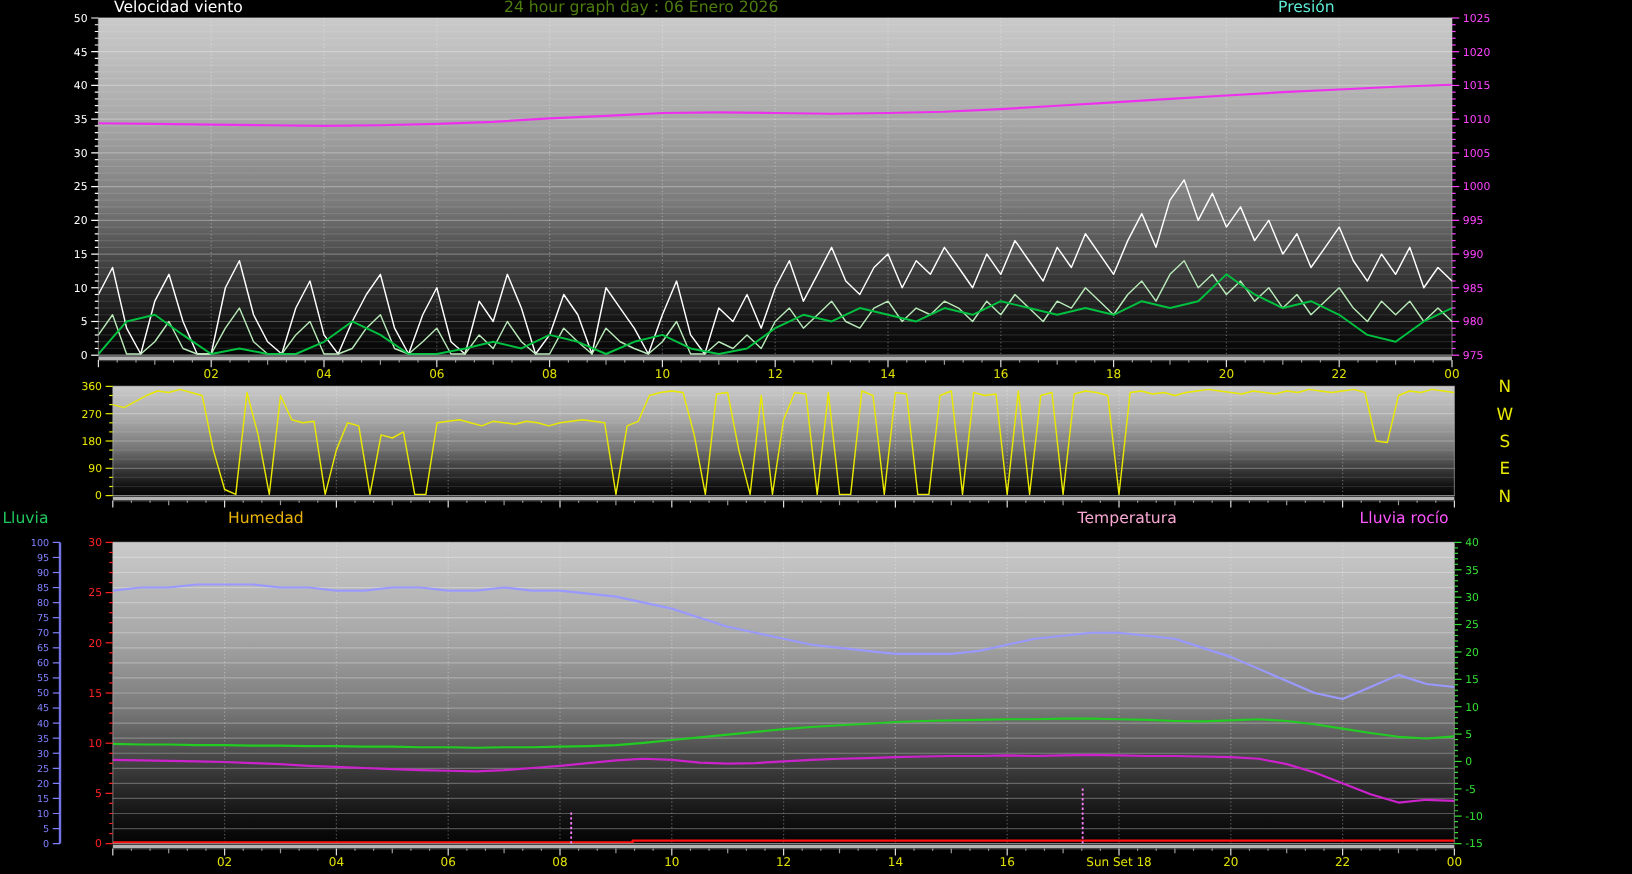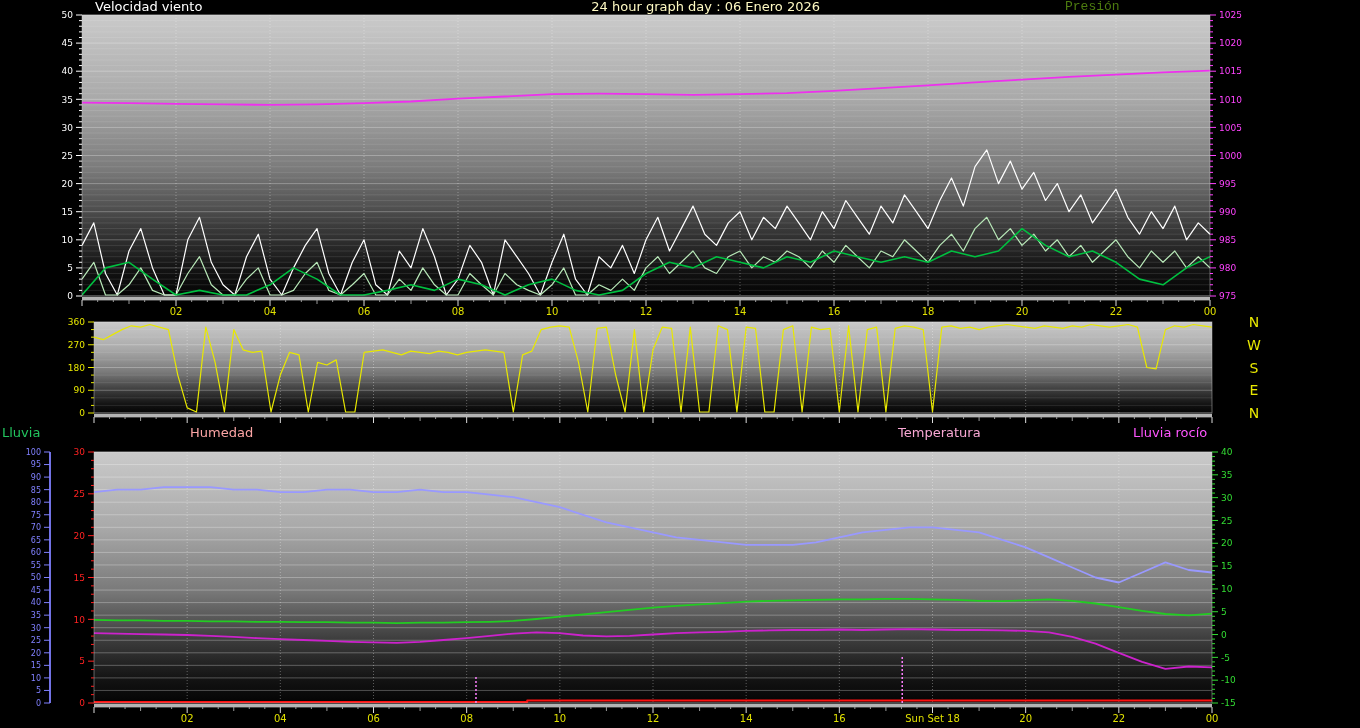--- a/index.html
+++ b/index.html
@@ -1,23 +1,23 @@
 <!DOCTYPE html>
 <html><head>
 <meta charset="utf-8">
 <style>
   html,body{margin:0;padding:0;background:#000;}
   .screen{position:relative;width:1360px;height:728px;background:#000;overflow:hidden;
           font-family:"DejaVu Sans","Liberation Sans",sans-serif;border-radius:10px;}
   .lbl{position:absolute;font-size:13px;line-height:15px;white-space:nowrap;}
   #lbl-wind{left:95px;top:-1px;color:#ffffff;}
-  #lbl-title{left:420px;top:-1px;width:400px;text-align:right;color:#fef9c3;}
-  #lbl-pres{left:1065px;top:-1px;color:#4d7c0f;font-family:Liberation Mono, monospace;}
+  #lbl-title{left:420px;top:-1px;width:400px;text-align:left;color:#4d7c0f;}
+  #lbl-pres{left:1065px;top:-1px;color:#5eead4;}
   #lbl-rain{left:2px;top:425px;color:#22c55e;}
-  #lbl-hum{left:190px;top:425px;color:#fca5a5;}
+  #lbl-hum{left:190px;top:425px;color:#eab308;}
   #lbl-temp{left:898px;top:425px;color:#f9a8d4;}
   #lbl-dew{left:1133px;top:425px;color:#ff55ff;}
   #chart{position:absolute;left:0;top:0;}
 </style>
 </head>
 <body>
 
 <div class="screen">
   <div class="lbl" id="lbl-wind">Velocidad viento</div>
   <div class="lbl" id="lbl-title">24 hour graph day : 06 Enero 2026</div>

